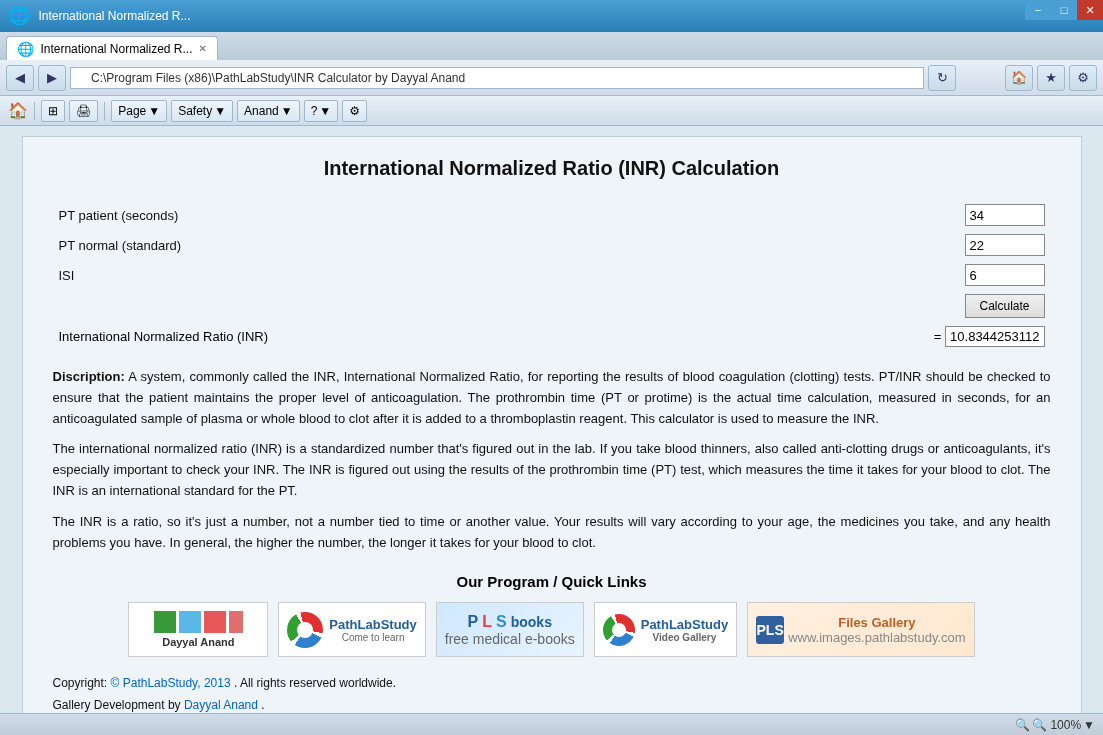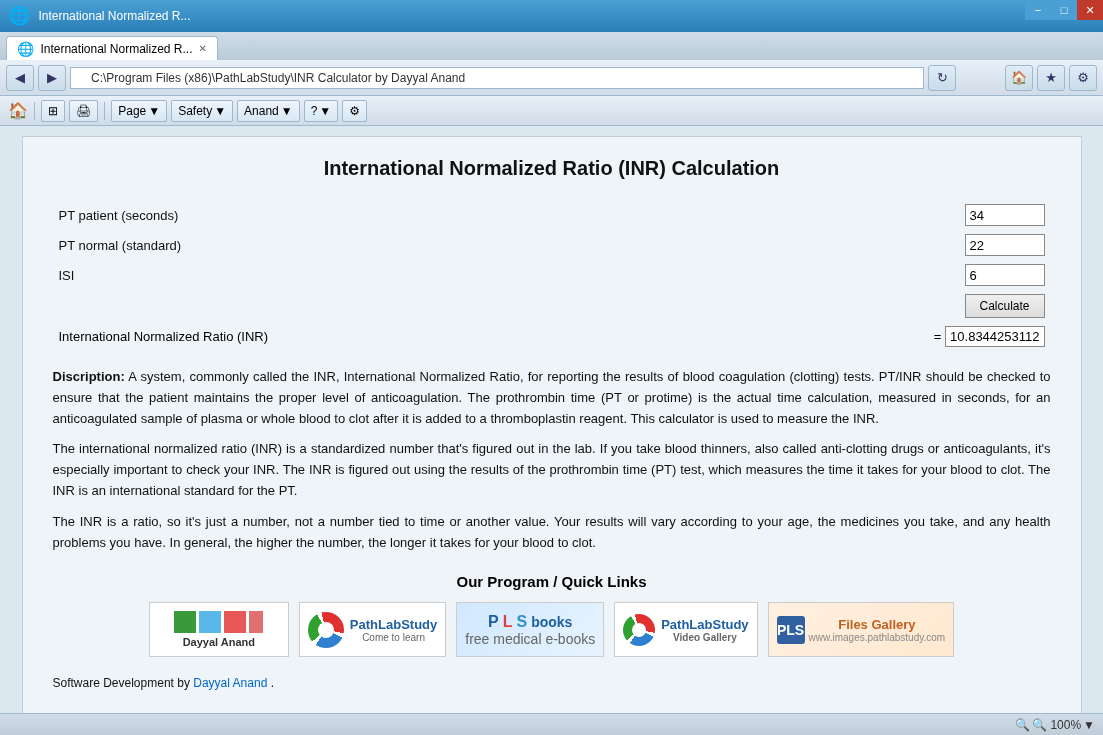--- a/index.html
+++ b/index.html
@@ -404,31 +404,36 @@
               <div style="font-size:10px;color:#666;font-weight:bold;">Video Gallery</div>
             </div>
           </div>
         </div>
 
         <div class="logo-box" style="background:linear-gradient(135deg,#fff0e0,#ffe8d0); flex-direction:column; min-width:140px;">
           <div style="display:flex; align-items:center; gap:4px;">
             <div style="background:#3060a0;color:white;font-weight:bold;font-size:14px;width:28px;height:28px;display:flex;align-items:center;justify-content:center;border-radius:3px;">PLS</div>
             <div>
               <div style="font-size:13px;font-weight:bold;color:#c06020;">Files Gallery</div>
-              <div style="font-size:10px;color:#888;">www.images.pathlabstudy.com</div>
+              <div style="font-size:13px;color:#888;">www.images.pathlabstudy.com</div>
             </div>
           </div>
         </div>
 
       </div>
     </div>
 
     <div class="copyright">
       <div>
-        <span>Software Development by </span>
+        <span>Copyright: </span>
+        <a href="#">© PathLabStudy, 2013</a>
+        <span>. All rights reserved worldwide.</span>
+      </div>
+      <div>
+        <span>Gallery Development by </span>
         <a href="#">Dayyal Anand</a>
         <span>.</span>
       </div>
     </div>
 
   </div>
 </div>
 
 <div class="status-bar">
   <span>🔍</span>

